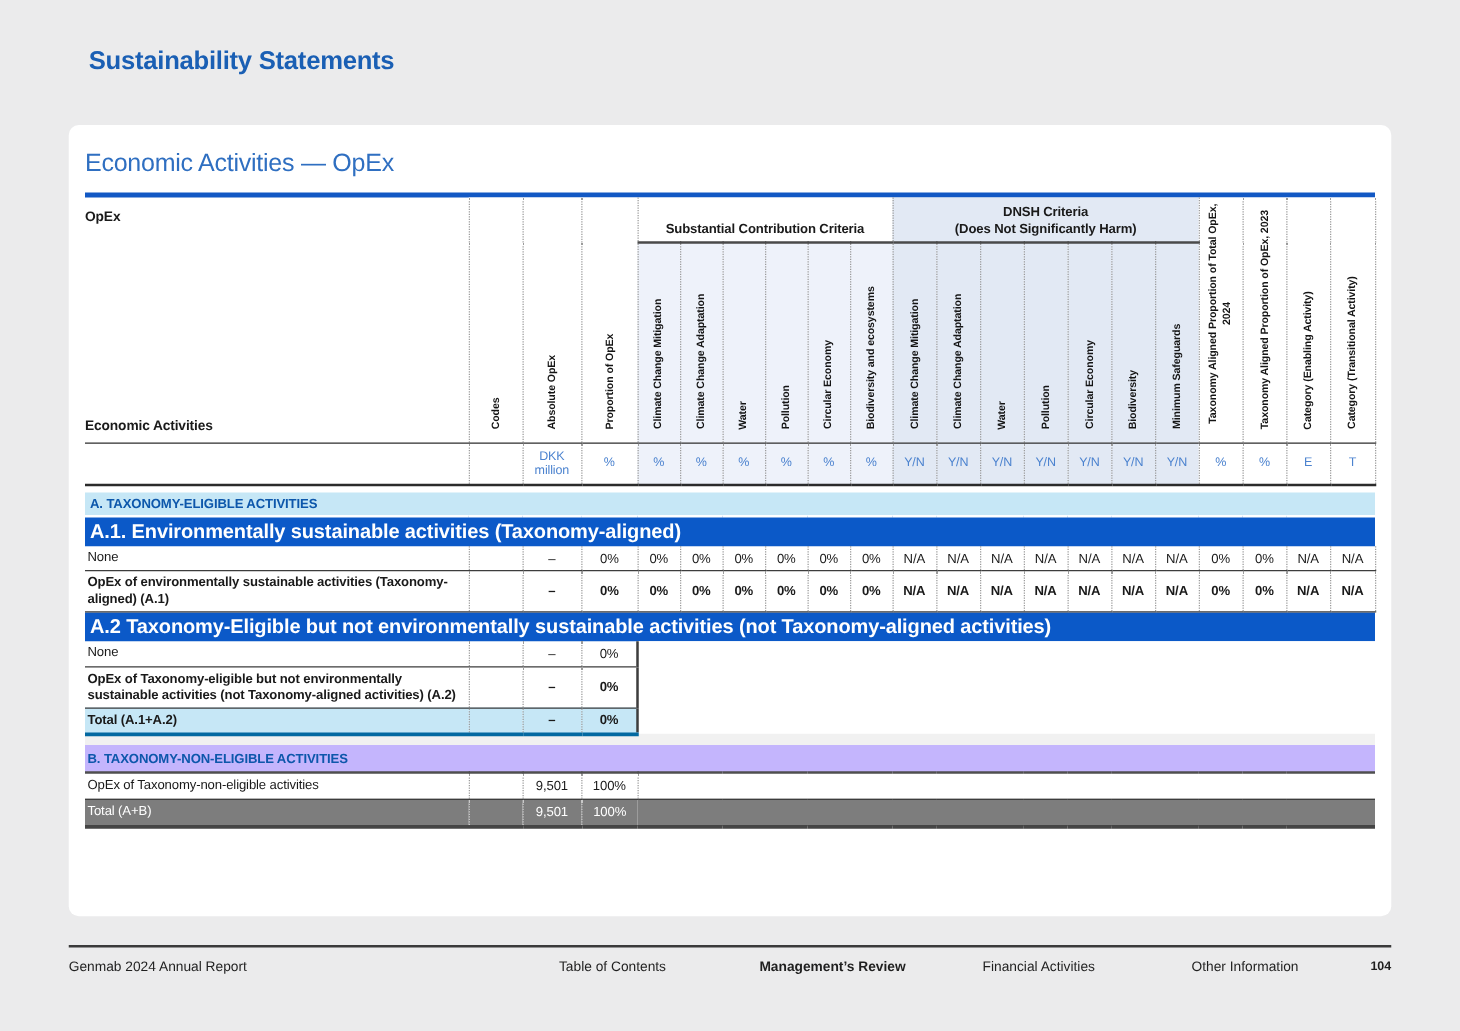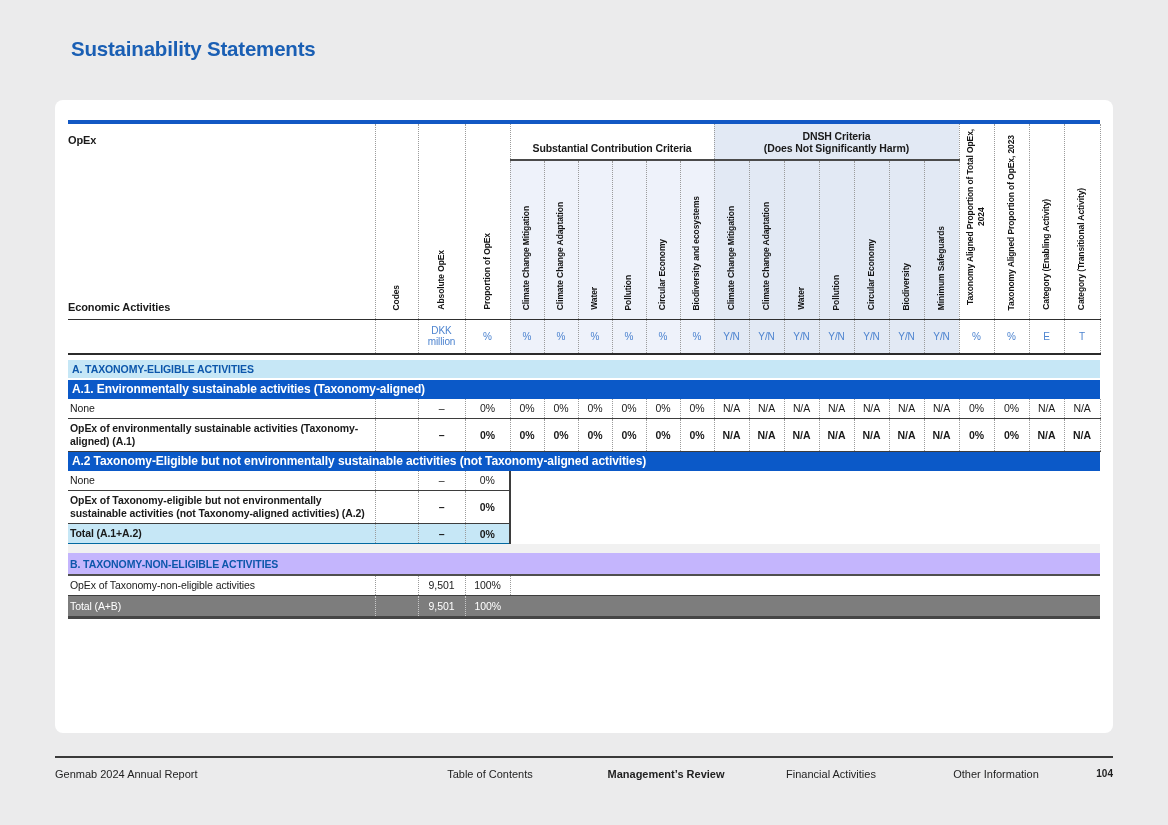--- a/index.html
+++ b/index.html
@@ -67,26 +67,26 @@
   td.val{ text-align:center; padding:3px 1px; border-left:1px dotted #9b9b9b; }
   tr.bold td{ font-weight:700; }
 
   tr.r-spacer.white td{ height:6px; background:#ffffff; }
   tr.r-spacer.gray td{ height:9px; background:#f1f1f1; }
   tr.r-section td{
     background:var(--light-blue); color:var(--section-text-blue); font-weight:700;
     font-size:10.5px; padding:3px 4px; border-bottom:2px solid #ffffff;
   }
   tr.r-bar td{
-    background:var(--bar-blue); color:#ffffff; font-weight:700; font-size:12px; padding:2.5px 4px;
+    background:var(--bar-blue); color:#ffffff; font-weight:700; font-size:16px; padding:2.5px 4px;
   }
   tr.r-data td{ border-bottom:1px solid #3d3d3d; }
   tr.r-short td{ border-bottom:1px solid #3d3d3d; }
   tr.r-short td.rest{ border-bottom:none; border-left:2px solid #3d3d3d; background:#ffffff; }
-  tr.r-tlight td{ background:var(--light-blue); border-bottom:1px solid #0369a1; font-weight:700; }
+  tr.r-tlight td{ background:var(--light-blue); border-bottom:3px solid #0369a1; font-weight:700; }
   tr.r-tlight td.rest{ background:#ffffff; border-bottom:none; border-left:2px solid #3d3d3d; }
   tr.r-sectionb td{
     background:#c4b5fd; color:var(--section-text-blue); font-weight:700; font-size:10.5px;
     padding:5px 4px 4px 2px; border-bottom:2.5px solid #4f4f4f;
   }
   tr.r-wide td{ border-bottom:1px solid #3d3d3d; }
   tr.r-wide td.rest{ border-left:1px dotted #9b9b9b; }
   tr.r-tdark td{
     background:var(--total-gray); color:#ffffff; font-weight:400;
     border-bottom:3px solid #454545; padding:3.5px 1px;
@@ -104,20 +104,21 @@
   .f-fs{ left:776px; transform:translateX(-50%); }
   .f-oi{ left:941px; transform:translateX(-50%); }
   .f-page{ right:0; font-weight:700; font-size:10px; }
 </style>
 </head>
 <body>
 
 <h1 class="page-title">Sustainability Statements</h1>
 
 <div class="card">
+  <h2 class="section-title">Economic Activities — OpEx</h2>
   <div class="title-rule"></div>
   <table class="opex" id="opex-table">
       <colgroup>
         <col style="width:307px">
         <col style="width:43px">
         <col style="width:47px">
         <col style="width:45px">
         <col style="width:34px">
         <col style="width:34px">
         <col style="width:34px">

